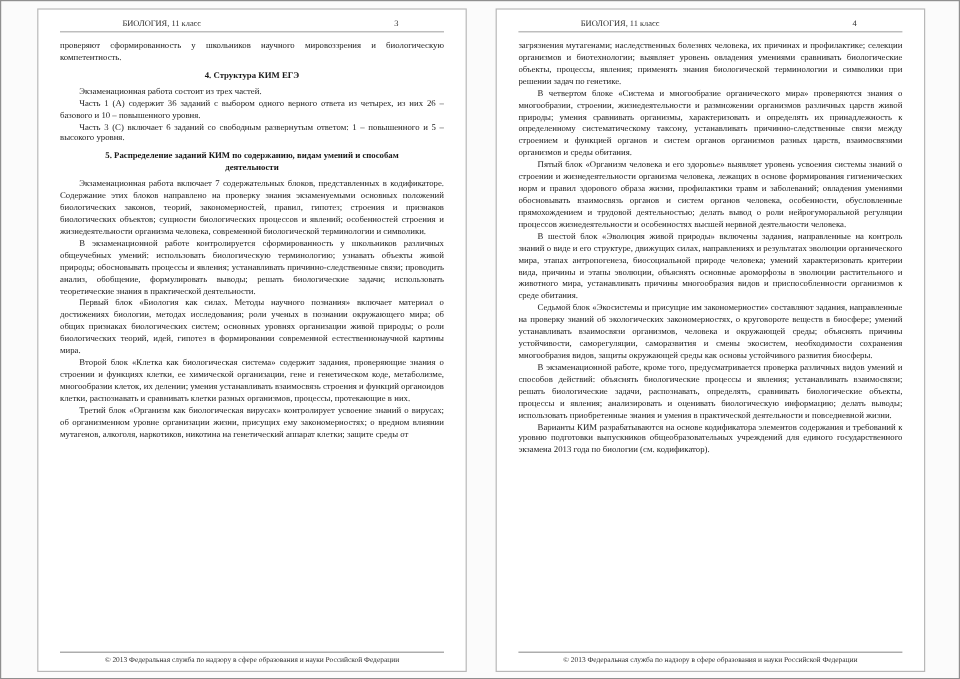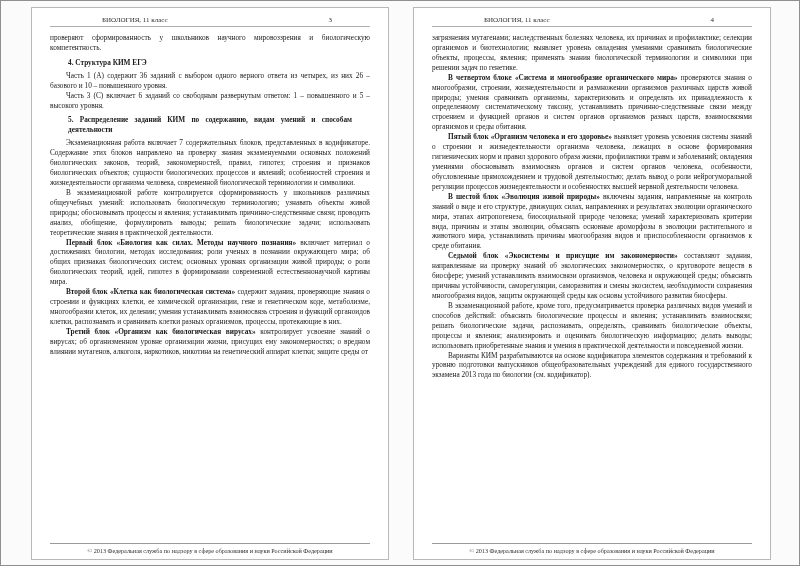--- a/index.html
+++ b/index.html
@@ -42,24 +42,25 @@
     font-size: 7.3px;
     line-height: 1.36;
     text-align: justify;
     color: #1a1a1a;
     overflow: hidden;
   }
   .para { text-indent: 16px; }
   .para.cont { text-indent: 0; }
   .para.heading {
     text-indent: 0;
+    text-align: center;
     font-weight: bold;
     margin: 5px 18px 3px 18px;
   }
-  .para b { font-weight: bold; }
+  .para b { font-weight: normal; }
   .page-footer {
     flex: 0 0 auto;
     border-top: 1px solid #9a9a9a;
     margin-top: 4px;
     padding-top: 3px;
     font-size: 6.2px;
     color: #2f2f2f;
     text-align: center;
     white-space: nowrap;
     overflow: hidden;
@@ -71,20 +72,21 @@
 <div class="canvas">
 
   <div class="page">
     <div class="page-header">
       <span class="htitle">БИОЛОГИЯ, 11 класс</span>
       <span class="hnum">3</span>
     </div>
     <div class="page-body">
         <p class="para cont">проверяют сформированность у школьников научного мировоззрения и биологическую компетентность.</p>
         <p class="para heading">4. Структура КИМ ЕГЭ</p>
+        <p class="para body">Экзаменационная работа состоит из трех частей.</p>
         <p class="para body">Часть 1 (А) содержит 36 заданий с выбором одного верного ответа из четырех, из них 26 – базового и 10 – повышенного уровня.</p>
         <p class="para body">Часть 3 (С) включает 6 заданий со свободным развернутым ответом: 1 – повышенного и 5 – высокого уровня.</p>
         <p class="para heading">5. Распределение заданий КИМ по содержанию,  видам умений и способам деятельности</p>
         <p class="para body">Экзаменационная работа включает 7 содержательных блоков, представленных в кодификаторе. Содержание этих блоков направлено на проверку знания экзаменуемыми основных положений биологических законов, теорий, закономерностей, правил, гипотез; строения и признаков биологических объектов; сущности биологических процессов и явлений; особенностей строения и жизнедеятельности организма человека, современной биологической терминологии и символики.</p>
         <p class="para body">В экзаменационной работе контролируется сформированность у школьников различных общеучебных умений: использовать биологическую терминологию; узнавать объекты живой природы; обосновывать процессы и явления; устанавливать причинно-следственные связи; проводить анализ, обобщение, формулировать выводы; решать биологические задачи; использовать теоретические знания в практической деятельности.</p>
         <p class="para body"><b>Первый блок «Биология как силах. Методы научного познания»</b> включает материал о достижениях биологии, методах исследования; роли ученых в познании окружающего мира; об общих признаках биологических систем; основных уровнях организации живой природы; о роли биологических теорий, идей, гипотез в формировании современной естественнонаучной картины мира.</p>
         <p class="para body"><b>Второй блок «Клетка как биологическая система»</b> содержит задания, проверяющие знания о строении и функциях клетки, ее химической организации, гене и генетическом коде, метаболизме, многообразии клеток, их делении; умения устанавливать взаимосвязь строения и функций органоидов клетки, распознавать и сравнивать клетки разных организмов, процессы, протекающие в них.</p>
         <p class="para body"><b>Третий блок «Организм как биологическая вирусах»</b> контролирует усвоение знаний о вирусах; об организменном уровне организации жизни, присущих ему закономерностях; о вредном влиянии мутагенов, алкоголя, наркотиков, никотина на генетический аппарат клетки; защите среды от</p>
       </div>
     <div class="page-footer">© 2013  Федеральная служба по надзору в сфере образования и науки Российской Федерации</div>

